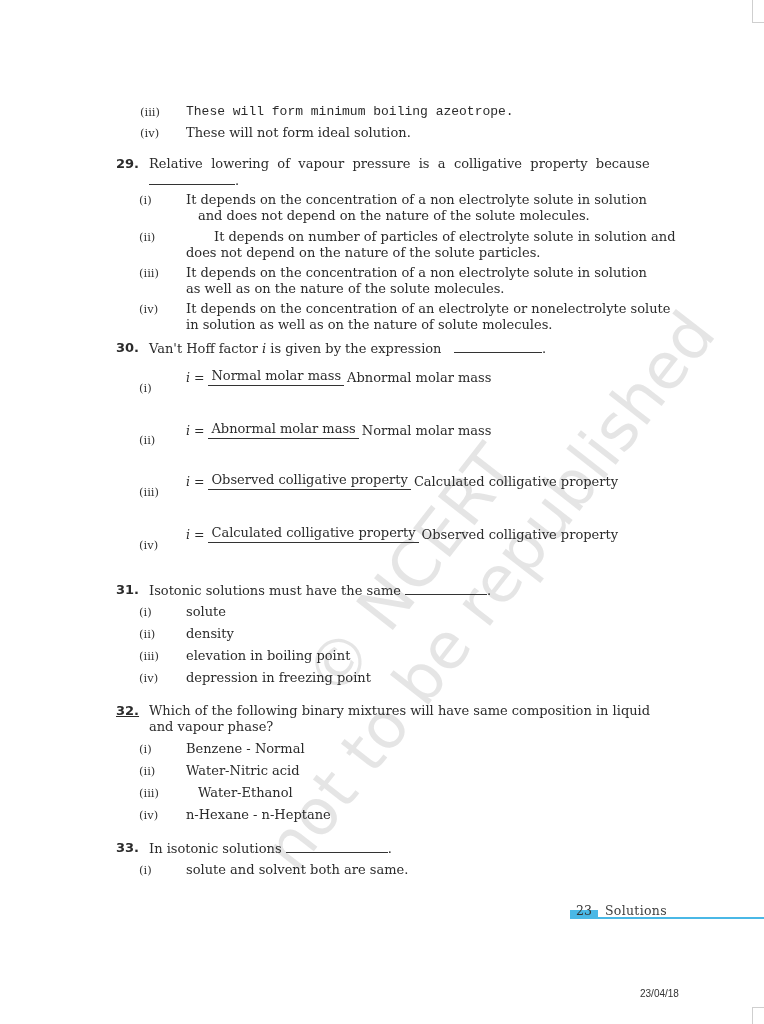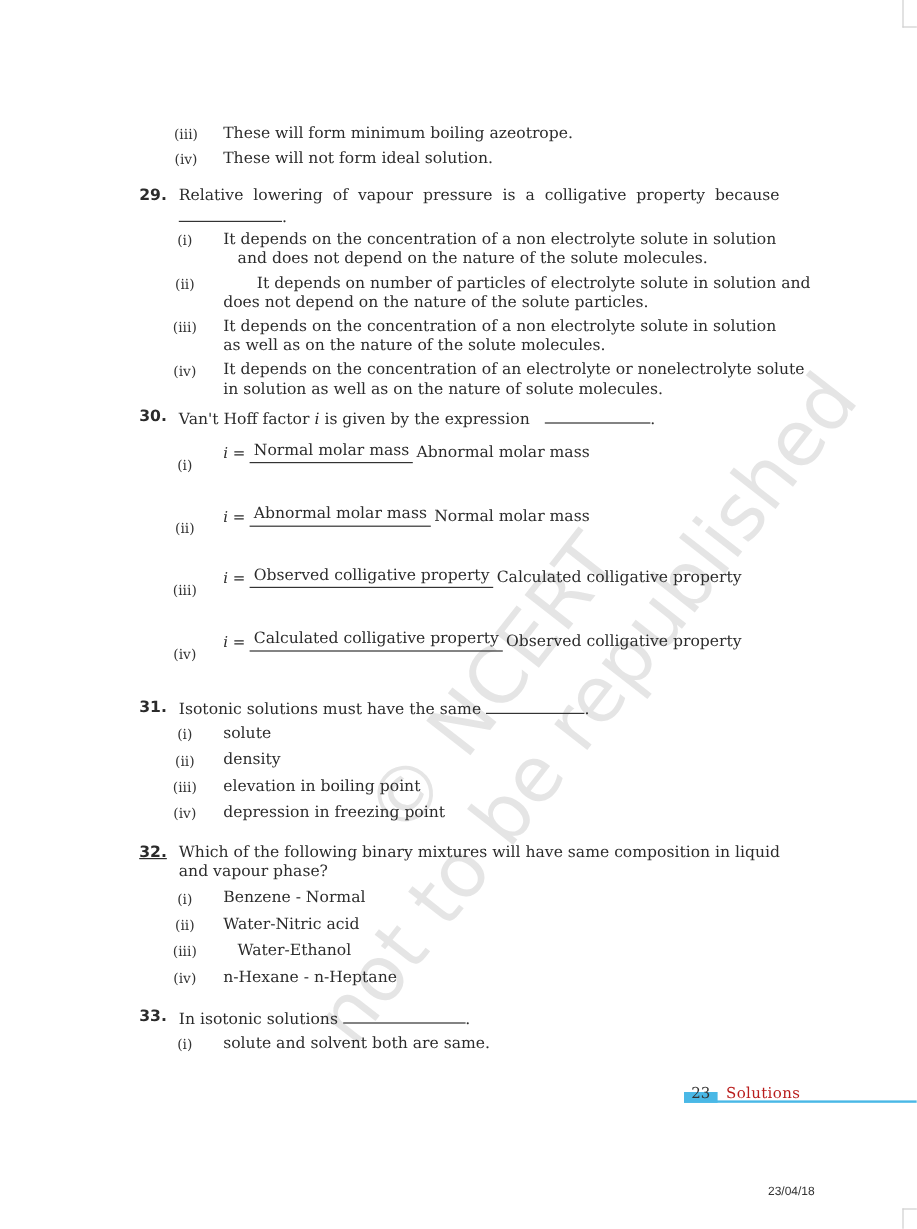--- a/index.html
+++ b/index.html
@@ -9,51 +9,51 @@
     .crop-tr { left: 752px; top: 0; width: 12px; height: 22px; border-left-width: 1px; border-bottom-width: 1px; }
     .crop-br { left: 752px; top: 1007px; width: 12px; height: 17px; border-left-width: 1px; border-top-width: 1px; }
 
     .watermark { position: absolute; left: 130px; top: 520px; width: 620px; transform: rotate(-52deg);
                  transform-origin: center; color: rgba(160,160,160,0.28); font-family: "DejaVu Sans", sans-serif;
                  font-size: 64px; line-height: 74px; text-align: center; pointer-events: none; white-space: nowrap; }
     .wm-line { display: block; }
 
     .content { position: absolute; left: 0; top: 0; width: 764px; }
     .qnum { position: absolute; font-family: "DejaVu Sans", sans-serif; font-weight: bold; font-size: 13px; color: #2b2b2b; }
-    .rom { position: absolute; font-size: 11.5px; color: #333; text-align: center; width: 30px; }
+    .rom { position: absolute; font-size: 11.5px; color: #333; text-align: left; width: 30px; }
     .txt { position: absolute; font-size: 13px; color: #2b2b2b; line-height: 16px; }
     .blank { display: inline-block; border-bottom: 1px solid #333; height: 12px; vertical-align: baseline; }
 
     .frac-row { position: absolute; display: flex; align-items: center; }
     .ieq { font-style: italic; font-size: 12.5px; margin-right: 4px; }
     .frac { display: inline-flex; flex-direction: row; align-items: center; font-size: 13px; line-height: 16px; }
     .frac .num { padding: 0 3px 1px 3px; border-bottom: 1px solid #333; }
     .frac .den { padding: 1px 3px 0 3px; }
 
     .footer-bar { position: absolute; left: 570px; top: 917px; width: 194px; height: 2px; background: #4ab8e6; }
     .footer-blk { position: absolute; left: 570px; top: 910px; width: 28px; height: 9px; background: #4ab8e6; }
     .page-num { position: absolute; left: 576px; top: 903px; font-size: 12.5px; color: #333; font-family: "DejaVu Serif", serif; }
-    .chapter { position: absolute; left: 605px; top: 903px; font-size: 12.5px; color: #b91c1c; letter-spacing: 0.3px; }
+    .chapter { position: absolute; left: 605px; top: 903px; font-size: 12.5px; color: #404040; letter-spacing: 0.3px; }
     .date { position: absolute; left: 640px; top: 988px; font-size: 10px; color: #333; font-family: "Liberation Sans", sans-serif; }
   </style>
 </head>
 <body>
 
 <div class="crop crop-tr"></div>
 <div class="crop crop-br"></div>
 
 <div class="watermark">
   <span class="wm-line">© NCERT</span>
   <span class="wm-line">not to be republished</span>
 </div>
 
 <div class="content">
 
   <span class="rom" style="left:140px; top:105px;">(iii)</span>
-  <span class="txt" style="left:186px; top:104px;">These will form minimum boiling azeotrope.</span>
+  <span class="txt" style="left:186px; top:104px;font-family:Liberation Mono, monospace;">These will form minimum boiling azeotrope.</span>
   <span class="rom" style="left:140px; top:126px;">(iv)</span>
   <span class="txt" style="left:186px; top:125px;">These will not form ideal solution.</span>
 
   <span class="qnum" style="left:116px; top:156px;">29.</span>
   <span class="txt" style="left:149px; top:156px; word-spacing:4.2px;">Relative lowering of vapour pressure is a colligative property because</span>
   <span class="txt" style="left:149px; top:172px;"><span class="blank" style="width:86px;"></span><span>.</span></span>
 
   <span class="rom" style="left:139px; top:193px;">(i)</span>
   <span class="txt" style="left:186px; top:192px;">It depends on the concentration of a non electrolyte solute in solution</span>
   <span class="txt" style="left:186px; top:208px;margin-left:12px;">and does not depend on the nature of the solute molecules.</span>

